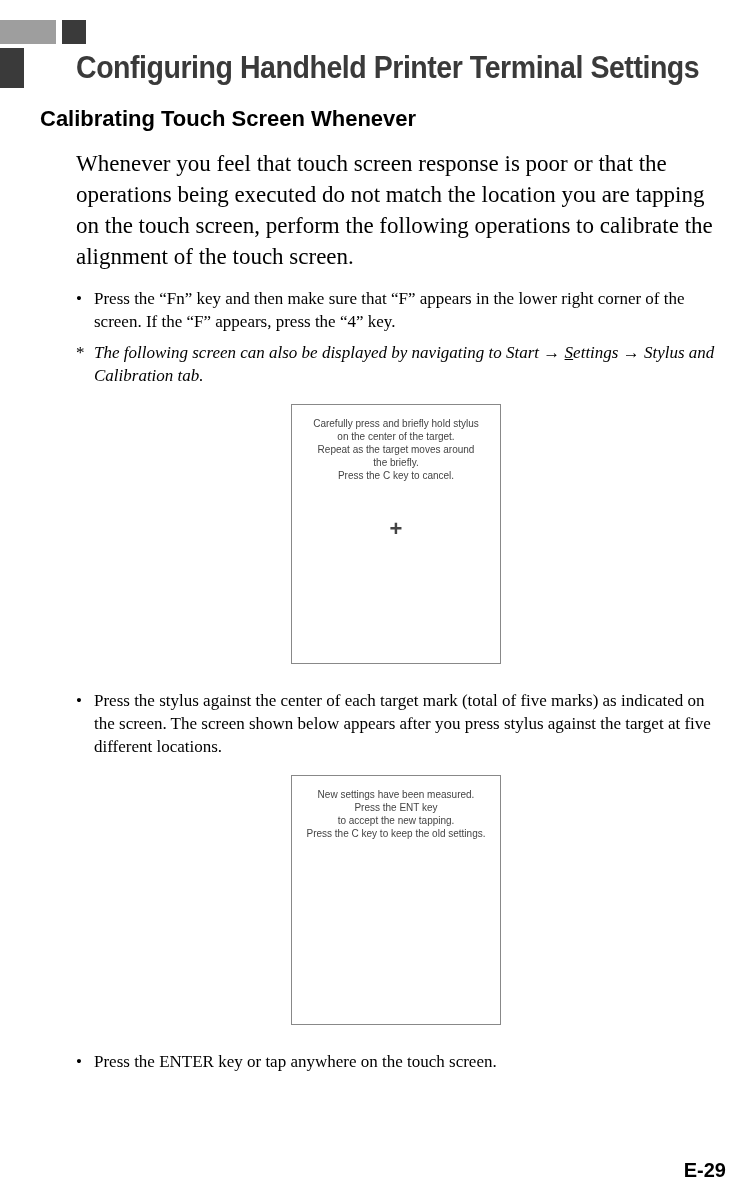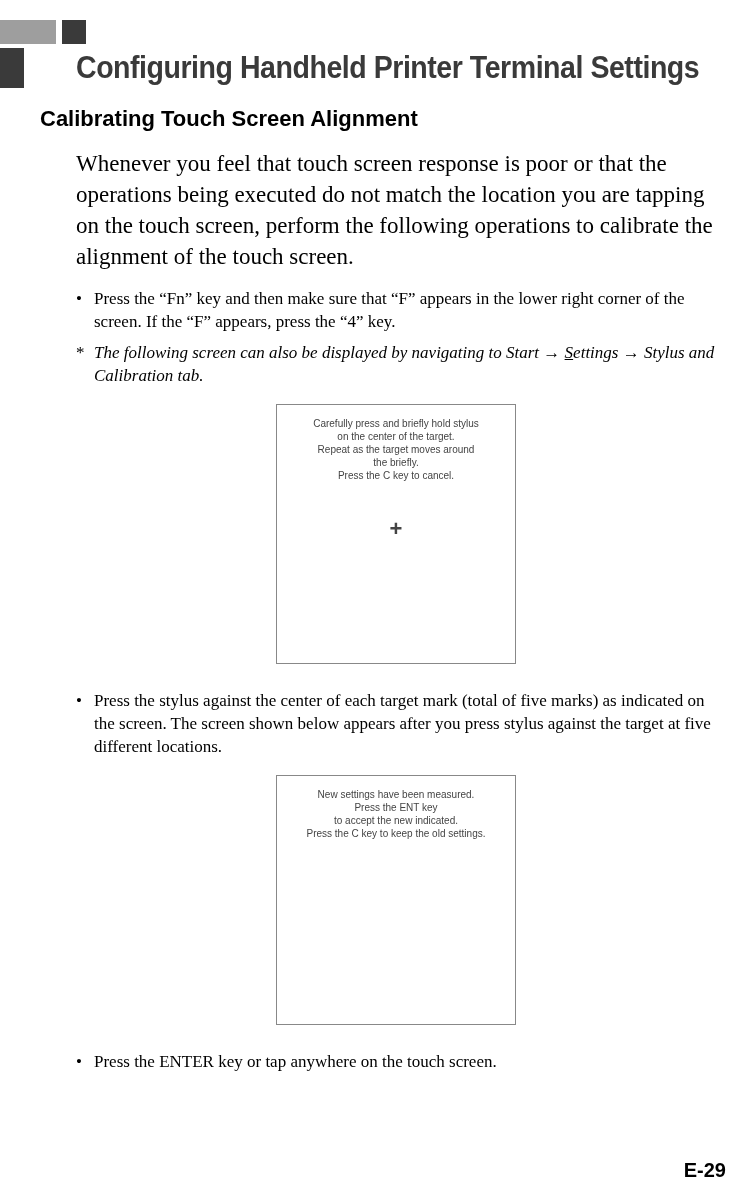--- a/index.html
+++ b/index.html
@@ -64,21 +64,21 @@
 .note-item {
   display: flex;
   font-size: 17px;
   line-height: 1.35;
   margin-bottom: 16px;
 }
 .note-item .marker { width: 18px; flex-shrink: 0; }
 .note-item .text { flex: 1; font-style: italic; }
 .underline { text-decoration: underline; }
 .screen-fig {
-  width: 240px;
+  width: 210px;
   height: 260px;
   border: 1px solid #888;
   margin: 12px auto 26px auto;
   padding: 12px 10px;
   font-family: Arial, Helvetica, sans-serif;
   font-size: 10px;
   color: #444;
   text-align: center;
   line-height: 1.3;
   position: relative;
@@ -110,21 +110,21 @@
   <div class="block-grey"></div>
   <div class="block-dark"></div>
 </div>
 
 <div class="chapter-row">
   <div class="chapter-square"></div>
   <div class="chapter-title">Configuring Handheld Printer Terminal Settings</div>
   <div class="chapter-line"></div>
 </div>
 
-<div class="section-title">Calibrating Touch Screen Alignment</div>
+<div class="section-title">Calibrating Touch Screen Whenever</div>
 
 <div class="content">
 
   <div class="para">Whenever you feel that touch screen response is poor or that the operations being executed do not match the location you are tapping on the touch screen, perform the following operations to calibrate the alignment of the touch screen.</div>
 
   <div class="bullet-item">
     <div class="marker">•</div>
     <div class="text">Press the “Fn” key and then make sure that “F” appears in the lower right corner of the screen. If the “F” appears, press the “4” key.</div>
   </div>
 
@@ -145,21 +145,21 @@
   </div>
 
   <div class="bullet-item" style="margin-bottom:16px;">
     <div class="marker">•</div>
     <div class="text">Press the stylus against the center of each target mark (total of five marks) as indicated on the screen. The screen shown below appears after you press stylus against the target at five different locations.</div>
   </div>
 
   <div class="screen-fig second">
     <div>New settings have been measured.</div>
     <div>Press the ENT key</div>
-    <div>to accept the new indicated.</div>
+    <div>to accept the new tapping.</div>
     <div>Press the C key to keep the old settings.</div>
   </div>
 
   <div class="bullet-item">
     <div class="marker">•</div>
     <div class="text">Press the ENTER key or tap anywhere on the touch screen.</div>
   </div>
 
 </div>
 

